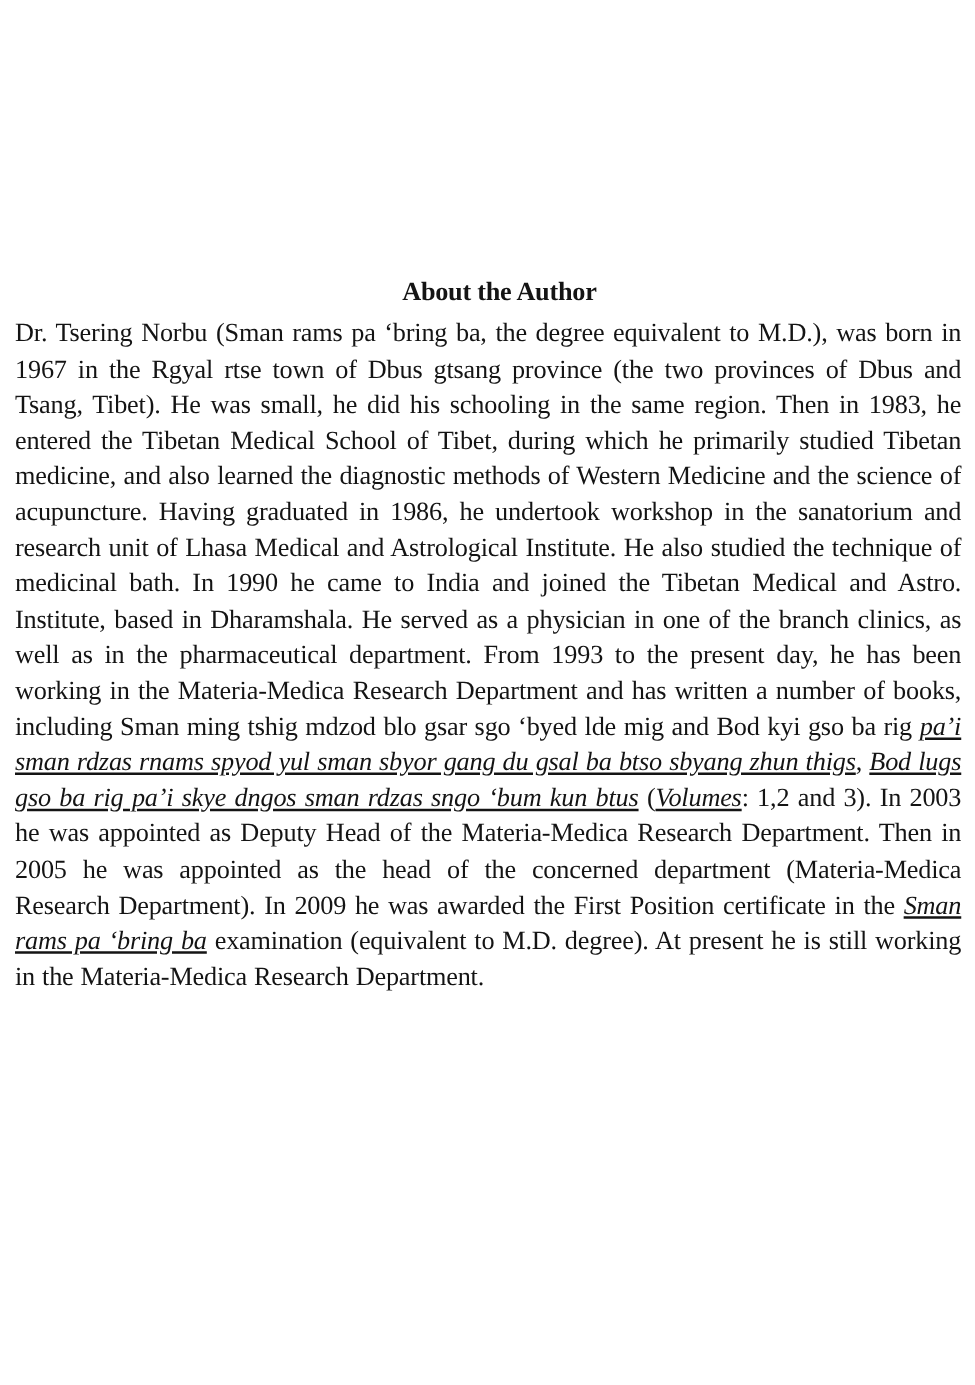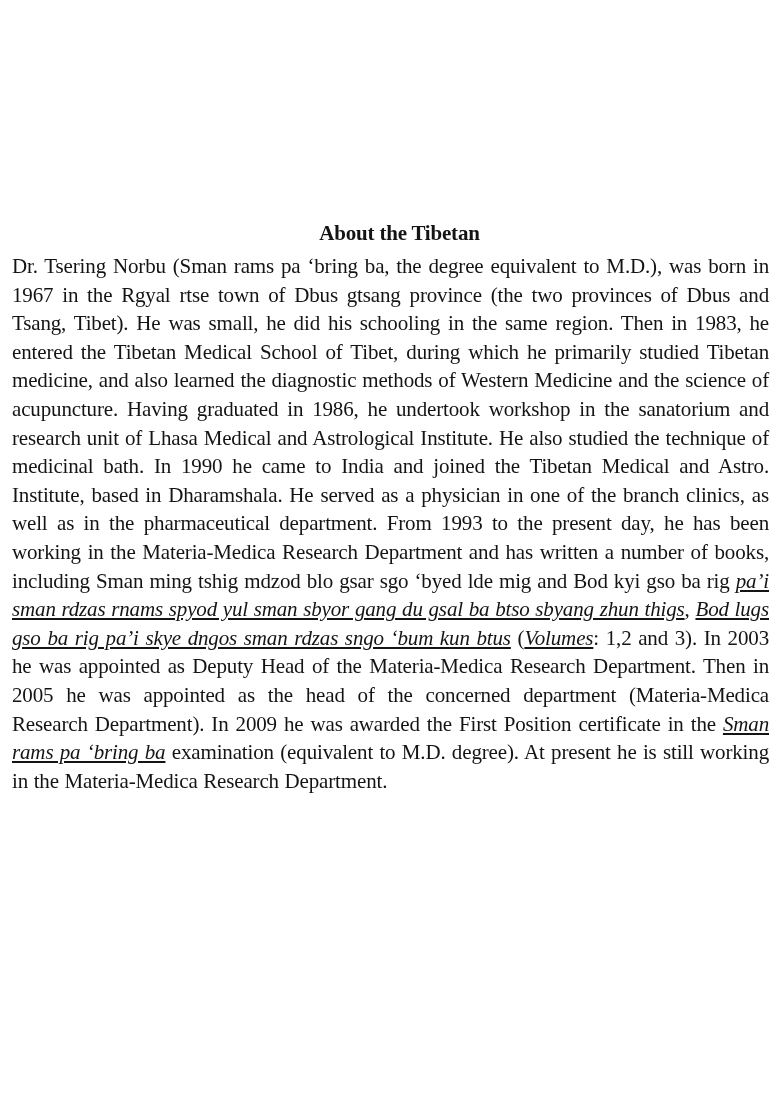--- a/index.html
+++ b/index.html
@@ -37,15 +37,15 @@
       letter-spacing: -0.15px;
       word-spacing: 0.5px;
     }
     .body-text b { font-weight: normal; }
     .body-text i { font-style: italic; text-decoration: underline; }
   </style>
 </head>
 <body>
 
 <div class="page">
-  <h2 class="heading">About the Tibetan</h2>
+  <h2 class="heading">About the Author</h2>
   <p class="body-text"><span>Dr. Tsering Norbu (Sman rams pa ‘bring ba, the degree equivalent to M.D.), was born in 1967 in the Rgyal rtse town of Dbus gtsang province (the two provinces of Dbus and Tsang, Tibet). He was small, he did his schooling in the same region. Then in 1983, he entered the Tibetan Medical School of Tibet, during which he primarily studied Tibetan medicine, and also learned the diagnostic methods of Western Medicine and the science of acupuncture. Having graduated in 1986, he undertook workshop in the sanatorium and research unit of Lhasa Medical and Astrological Institute. He also studied the technique of medicinal bath. In 1990 he came to India and joined the Tibetan Medical and Astro. Institute, based in Dharamshala. He served as a physician in one of the branch clinics, as well as in the pharmaceutical department. From 1993 to the present day, he has been working in the Materia-Medica Research Department and has written a number of books, including Sman ming tshig </span><b>mdzod blo gsar sgo ‘byed lde mig and Bod kyi gso ba rig</b><span> </span><i>pa’i sman rdzas rnams spyod yul sman sbyor gang du gsal ba btso sbyang zhun thigs</i><span>, </span><i>Bod lugs gso ba rig pa’i skye dngos sman rdzas sngo ‘bum kun btus</i><span> (</span><i>Volumes</i><span>: 1,2 and 3). In 2003 he was appointed as Deputy Head of the Materia-Medica Research Department. Then in 2005 he was appointed as the head of the concerned department (Materia-Medica Research Department). In 2009 he was awarded the First Position certificate in the </span><i>Sman rams pa ‘bring ba</i><span> examination (equivalent to M.D. degree). At present he is still working in the Materia-Medica Research Department.</span></p>
 </div>
 
 </body></html>

